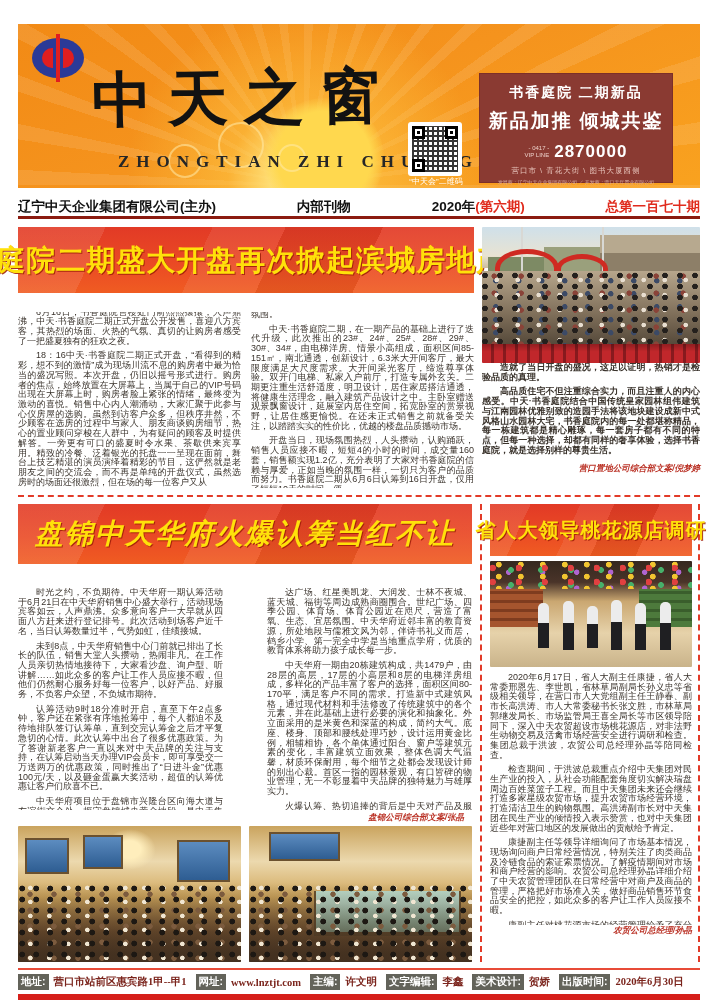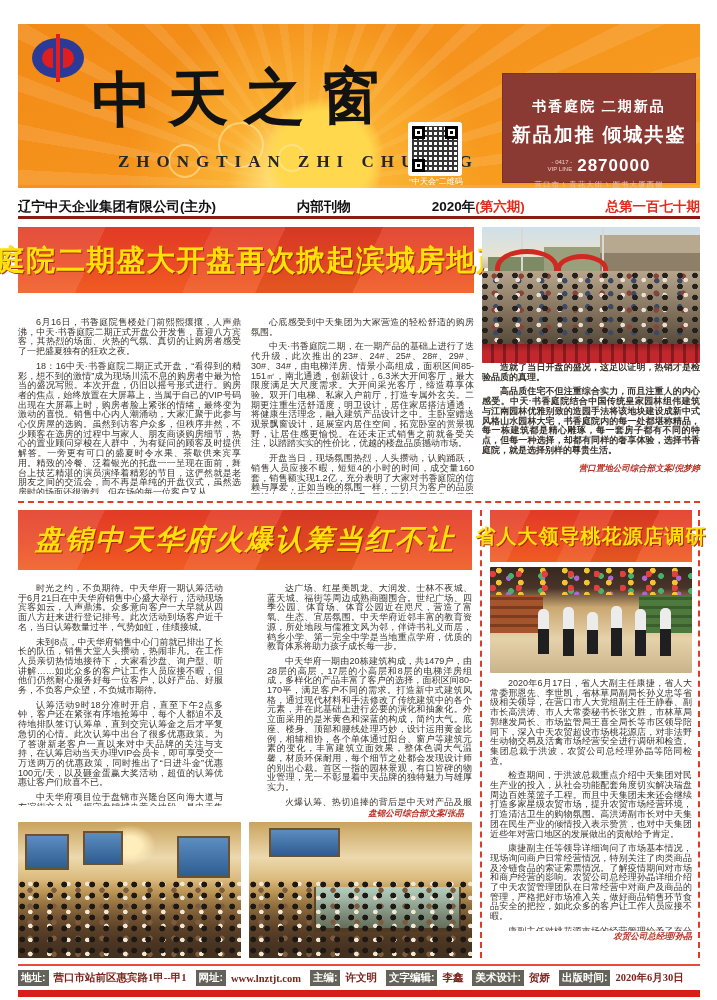--- a/index.html
+++ b/index.html
@@ -31,22 +31,22 @@
   .qr { position:relative; width:54px; height:54px; background:#fff; border-radius:3px; overflow:hidden; }
   .qr .noise { position:absolute; inset:4px;
     background:
       repeating-linear-gradient(0deg,#151515 0 2px, transparent 2px 5px),
       repeating-linear-gradient(90deg,#151515 0 2px, transparent 2px 5px);
     opacity:.85; }
   .qr .f { position:absolute; width:13px; height:13px; border:3px solid #000; background:#fff; }
   .qr .f::after{ content:""; position:absolute; left:2px; top:2px; width:3px; height:3px; background:#000; }
   .qr .f1{ left:4px; top:4px; } .qr .f2{ right:4px; top:4px; } .qr .f3{ left:4px; bottom:4px; }
   .qr-cap { margin-top:0; font-size:8px; color:#ffffff; white-space:nowrap; }
-  .ad-box { position:absolute; right:5px; top:50px; width:192px; height:108px; background:#8a3a32;
-    color:#fff; text-align:center; padding-top:24px; box-shadow:0 0 0 1px #7c2f28; }
+  .ad-box { position:absolute; right:28px; top:50px; width:192px; height:108px; background:#8a3a32;
+    color:#fff; text-align:center; padding-top:10px; box-shadow:0 0 0 1px #7c2f28; }
   .ad-l1 { font-size:14px; font-weight:bold; letter-spacing:2px; font-family:"Liberation Serif",serif; }
   .ad-l2 { font-size:19px; font-weight:bold; letter-spacing:2px; margin-top:6px; font-family:"Liberation Serif",serif; }
   .ad-phone { margin-top:8px; display:flex; justify-content:center; align-items:center; gap:5px; }
   .ad-pp { font-size:6px; line-height:7px; color:#eccfc8; text-align:right; }
   .ad-num { font-size:17px; font-weight:bold; letter-spacing:1px; }
   .ad-addr { margin-top:4px; font-size:7.5px; color:#e7c3ba; letter-spacing:1px; }
   .ad-dev { margin-top:3px; font-size:5.5px; color:#d8aca2; transform:scale(.9); }
 
   
   .info-bar { display:flex; align-items:flex-end; height:28px; font-size:13.5px; font-weight:bold; color:#111; }
@@ -66,21 +66,21 @@
   .body-txt p { font-size:9px; line-height:9.7px; text-align:justify; text-indent:2em; margin-bottom:5px; color:#3a332c; }
   .byline { font-size:8.5px; font-weight:bold; font-style:italic; color:#bb3428; text-align:right; }
   .photo { position:relative; overflow:hidden; border-radius:1px; }
 
   
   .main-grid { display:flex; gap:8px; margin-top:8px; }
   .zoneL { width:456px; flex:0 0 456px; }
   .zoneR { flex:1; min-width:0; }
   .a1-banner { height:66px; }
   .a1-banner .bl { font-size:29px; line-height:31px; letter-spacing:1px; }
-  .a1-cols { margin-top:25px; height:176px; overflow:hidden; }
+  .a1-cols { margin-top:19px; height:176px; overflow:hidden;align-items:center; }
   .a1-photo { height:136px; }
   .a1-text { height:100px; overflow:hidden;font-weight:bold; }
 
   
   .p-sky { position:absolute; left:0; top:0; right:0; height:30%;
     background:linear-gradient(180deg,#cfe0ea 0%, #e8e3d2 70%, #cdbd9e 100%); }
   .p-bld { position:absolute; right:0; top:6%; width:46%; height:32%;
     background:linear-gradient(180deg,#b7a98f 0 40%, #8d7f68 40% 100%);
     box-shadow:-60px 8px 0 -4px #9aa07c, -120px 14px 0 -8px #7d8a64; }
   .p-pole { position:absolute; width:2px; background:#d8d8d4; top:0; }
@@ -99,21 +99,21 @@
 
   
   .dash-h { border-top:2px dashed #e23a28; margin-top:7px; }
   .lower-grid { display:flex; margin-top:7px; }
   .zoneL2 { width:464px; flex:0 0 464px; padding-right:8px; border-right:2px dashed #e23a28; }
   .zoneR2 { flex:1; min-width:0; padding:0 6px 0 8px; border-right:2px dashed #e23a28; }
 
   
   .a2-banner { height:60px; }
   .a2-banner .bl { font-size:28px; letter-spacing:2px;font-style:italic; }
-  .a2-cols { margin-top:14px; height:222px; overflow:hidden;gap:44px; }
+  .a2-cols { margin-top:24px; height:222px; overflow:hidden;gap:44px; }
   .a2-byline { margin:2px 8px 2px 0; }
   .a2-photos { display:flex; gap:8px; height:136px; }
   .a2-photos .photo { flex:1; }
   
   .hall { background:linear-gradient(180deg,#caa45e 0%, #ecd9ae 26%, #d1a85e 52%, #8a6137 78%, #5e432a 100%); }
   .h-glow { position:absolute; left:38%; top:2%; width:24%; height:30%;
     background:radial-gradient(ellipse,#ffeebc 0 30%, rgba(255,230,160,0) 70%); }
   .h-scr { position:absolute; background:linear-gradient(180deg,#5c8cc0,#2e5d92); box-shadow:0 0 0 2px #6b512f; }
   .h-crowd { position:absolute; left:0; right:0; top:42%; bottom:0;
     background:

